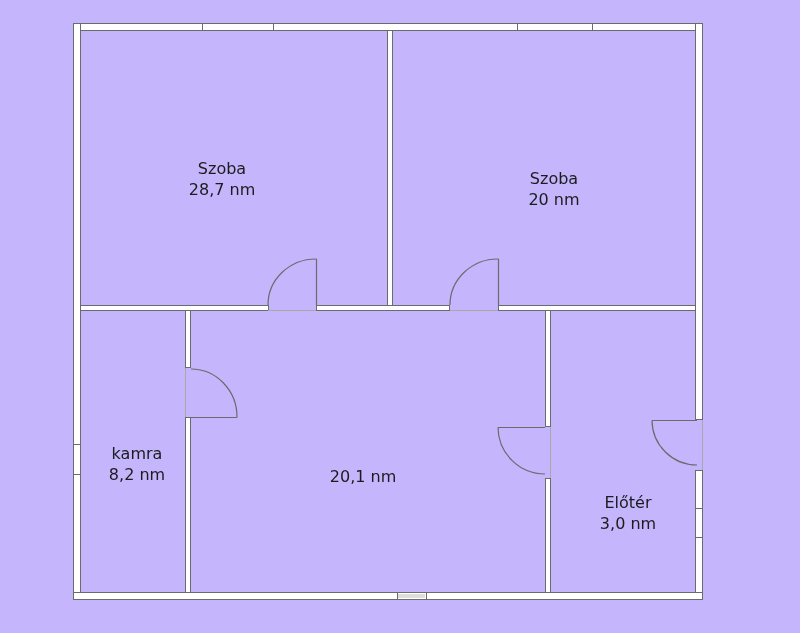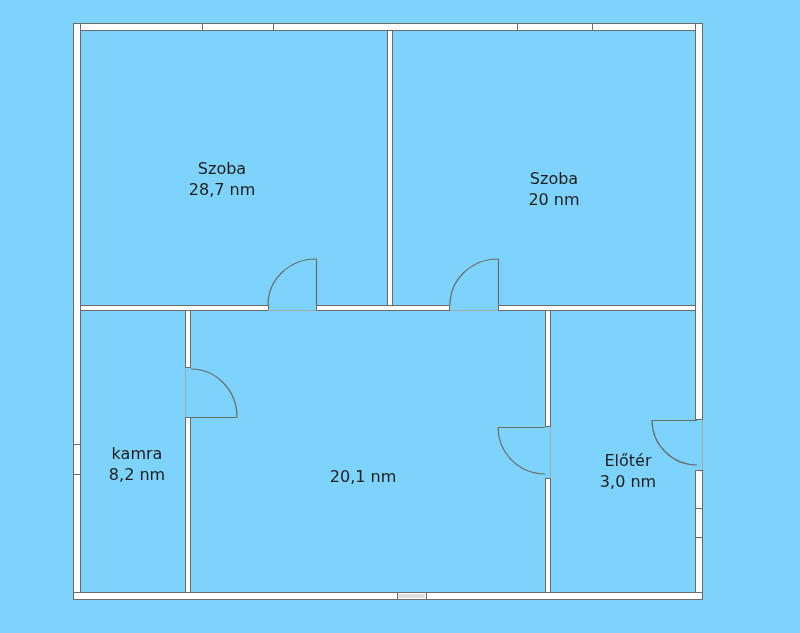--- a/index.html
+++ b/index.html
@@ -4,21 +4,21 @@
 <style>
   html, body {
     margin: 0;
     padding: 0;
     background: #ffffff;
   }
   .canvas {
     position: relative;
     width: 800px;
     height: 633px;
-    background: #7dd3fc;
+    background: #c4b5fd;
     overflow: hidden;
     font-family: "DejaVu Sans", sans-serif;
   }
   .plan-svg {
     position: absolute;
     left: 0;
     top: 0;
   }
   .room-label {
     position: absolute;
@@ -128,18 +128,18 @@
 
   <div class="room-label" style="left:137px; top:443px;">
     <span class="name">kamra</span>
     <span class="area">8,2 nm</span>
   </div>
 
   <div class="room-label" style="left:363px; top:466px;">
     <span class="area">20,1 nm</span>
   </div>
 
-  <div class="room-label" style="left:628px; top:450px;">
+  <div class="room-label" style="left:628px; top:492px;">
     <span class="name">Előtér</span>
     <span class="area">3,0 nm</span>
   </div>
 
 </div>
 
 </body></html>

